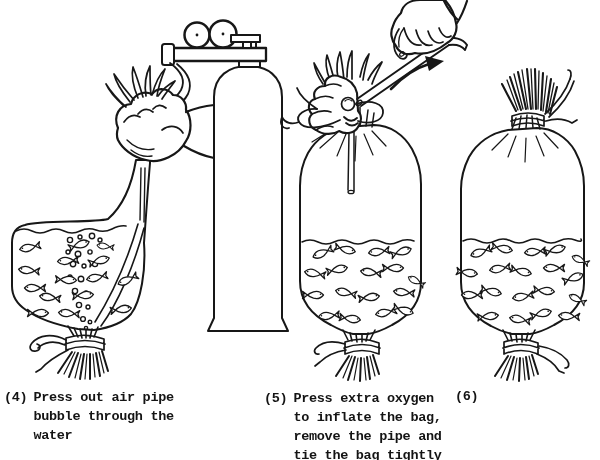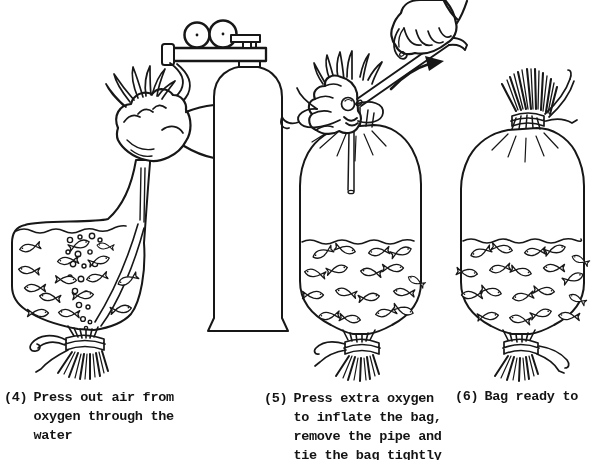--- a/index.html
+++ b/index.html
@@ -268,36 +268,35 @@
     <g stroke-width="1.7">
       <path d="M539,346 C551,348 561,353 567,360 C570,364 569,368 565,368"></path>
       <path d="M537,354 C547,358 555,364 559,371 M559,371 L564,373"></path>
     </g>
   </g>
 </svg>
 
 <div class="caption" style="left:4px;top:388px;">
   <span class="cap-num">(4)</span>
   <span class="cap-text">
-    <span class="cap-line">Press out air from</span>
-    <span class="cap-line">oxygen through the</span>
+    <span class="cap-line">Press out air pipe</span>
+    <span class="cap-line">bubble through the</span>
     <span class="cap-line">water</span>
   </span>
 </div>
 
 <div class="caption" style="left:264px;top:389px;">
   <span class="cap-num">(5)</span>
   <span class="cap-text">
     <span class="cap-line">Press extra oxygen</span>
     <span class="cap-line">to inflate the bag,</span>
     <span class="cap-line">remove the pipe and</span>
     <span class="cap-line">tie the bag tightly</span>
   </span>
 </div>
 
 <div class="caption" style="left:455px;top:387px;">
   <span class="cap-num">(6)</span>
   <span class="cap-text">
-    <span class="cap-line">Bag ready to</span>
   </span>
 </div>
 
 </div>
 
 </body></html>

